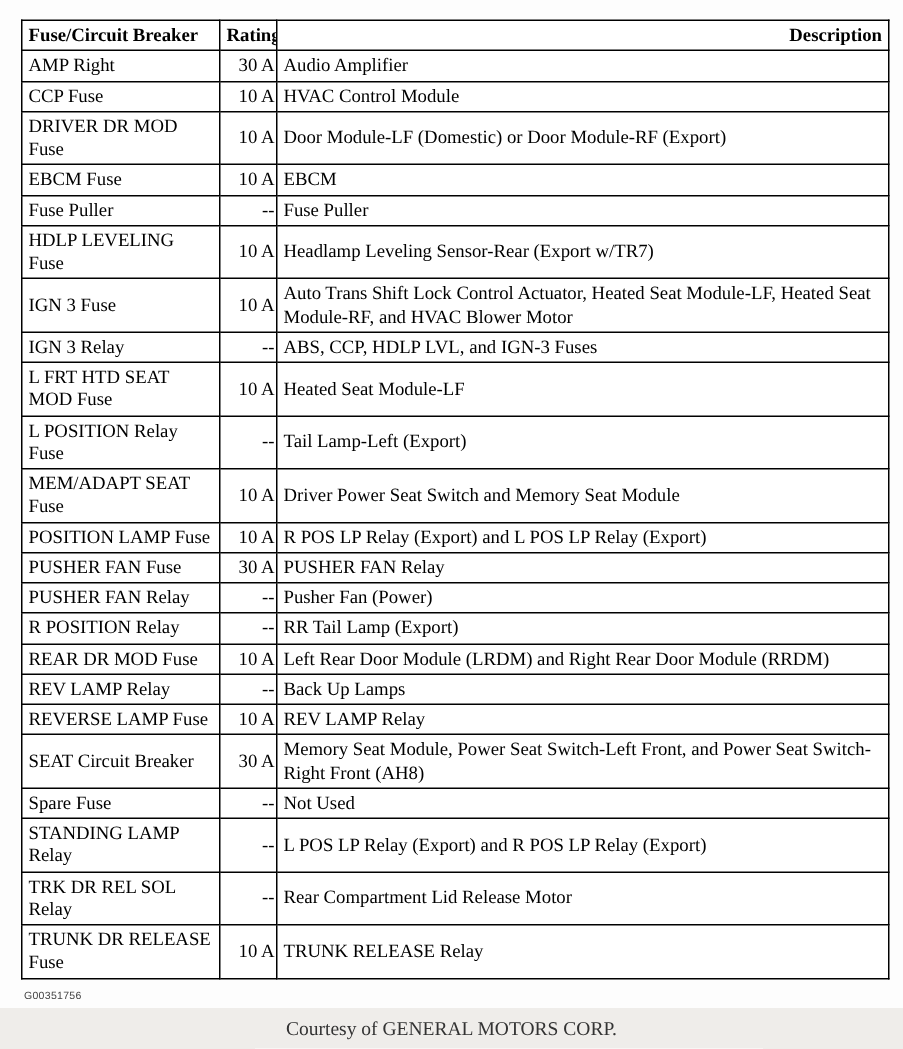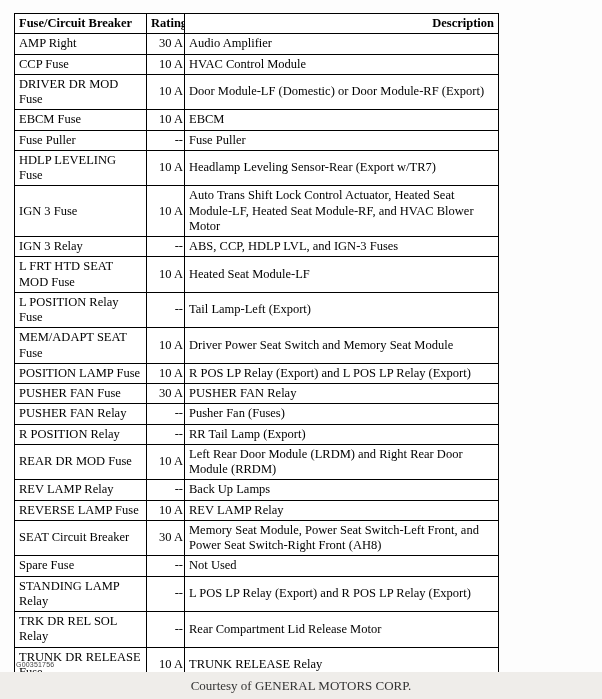--- a/index.html
+++ b/index.html
@@ -19,21 +19,21 @@
     position: absolute;
     top: 0; left: 0;
     width: 602px;
     height: 699px;
     background: #fdfdfd;
   }
   table.fuse-table {
     position: absolute;
     top: 13px;
     left: 14px;
-    width: 485px;
+    width: 579px;
     border-collapse: collapse;
     table-layout: fixed;
     background: #ffffff;
   }
   table.fuse-table th,
   table.fuse-table td {
     border: 1px solid #000000;
     font-size: 12.5px;
     line-height: 1.22;
     padding: 2px 4px;
@@ -160,21 +160,21 @@
           <td>R POS LP Relay (Export) and L POS LP Relay (Export)</td>
         </tr>
         <tr>
           <td>PUSHER FAN Fuse</td>
           <td class="rating">30 A</td>
           <td>PUSHER FAN Relay</td>
         </tr>
         <tr>
           <td>PUSHER FAN Relay</td>
           <td class="rating">--</td>
-          <td>Pusher Fan (Fuses)</td>
+          <td>Pusher Fan (Power)</td>
         </tr>
         <tr>
           <td>R POSITION Relay</td>
           <td class="rating">--</td>
           <td>RR Tail Lamp (Export)</td>
         </tr>
         <tr>
           <td>REAR DR MOD Fuse</td>
           <td class="rating">10 A</td>
           <td>Left Rear Door Module (LRDM) and Right Rear Door Module (RRDM)</td>

